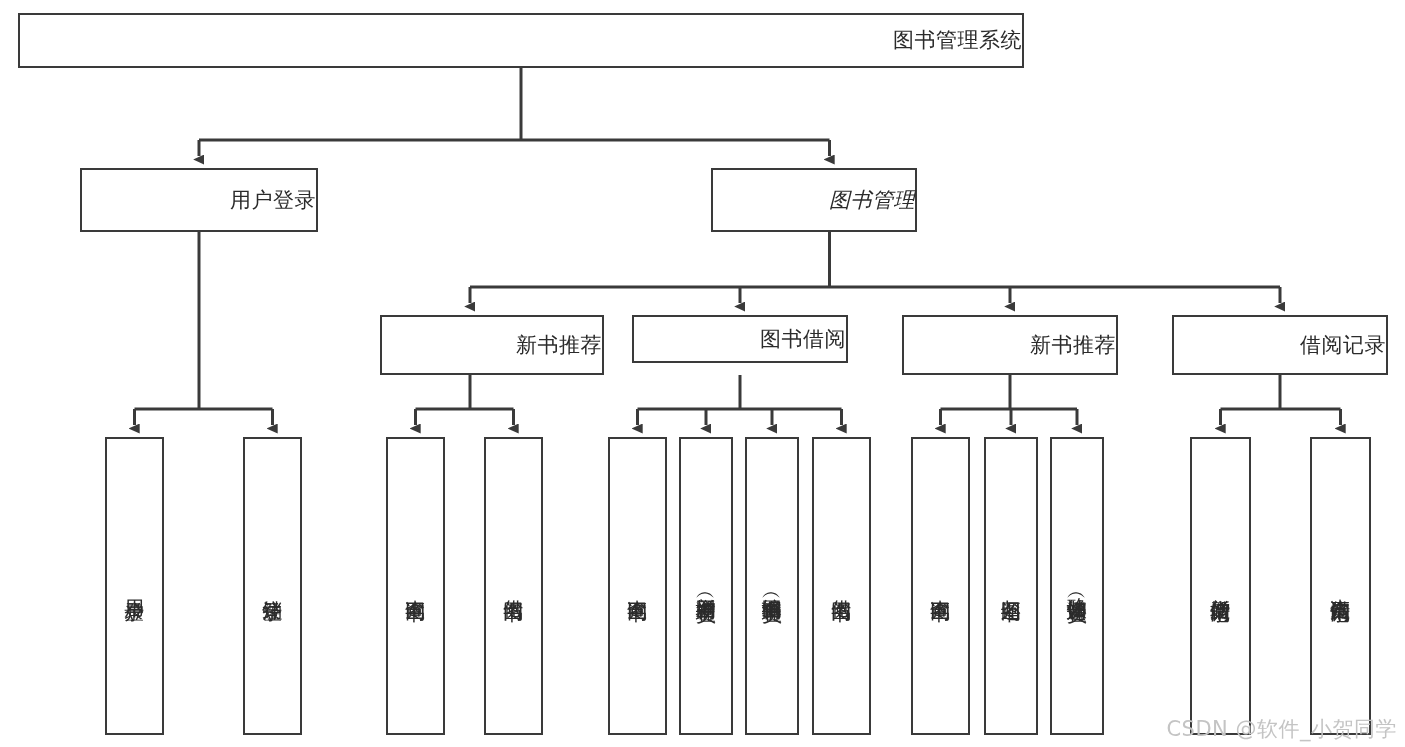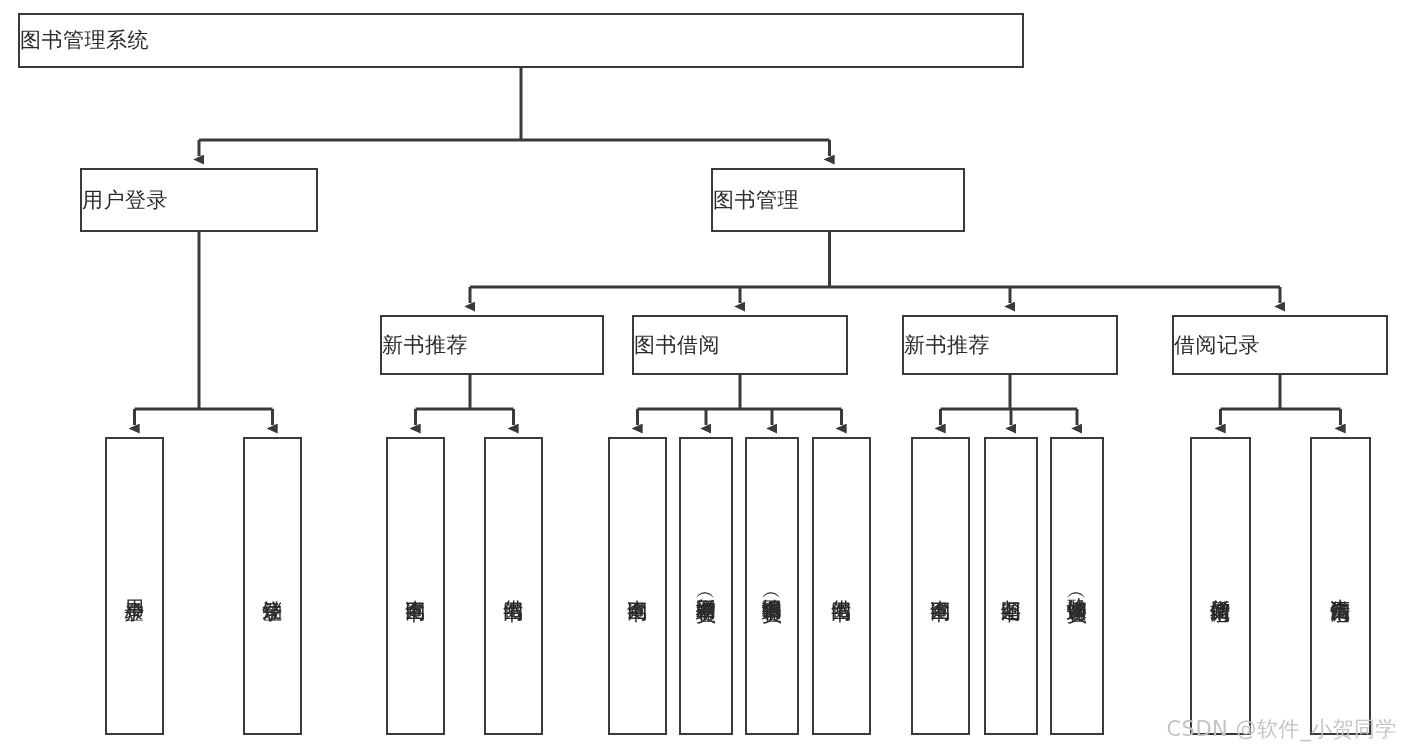--- a/index.html
+++ b/index.html
@@ -25,21 +25,21 @@
     height: 747px;
   }
   .node {
     position: absolute;
     box-sizing: border-box;
     border: 2.5px solid #3a3a3a;
     background: #ffffff;
     color: #2b2b2b;
     display: flex;
     align-items: center;
-    justify-content: flex-start;
+    justify-content: flex-end;
     z-index: 2;
   }
   .node-label {
     font-size: 21px;
     line-height: 1.15;
     letter-spacing: 0.5px;
     white-space: nowrap;
     color: #2b2b2b;
   }
   .node.vertical {
@@ -113,27 +113,27 @@
         <path d="M1340.5,409 L1340.5,425" marker-end="url(#arrow)"></path>
       </g>
   </svg>
   <div id="nodes">
       <div class="node" style="left: 18px; top: 13px; width: 1006px; height: 55px;">
         <span class="node-label">图书管理系统</span>
       </div>
       <div class="node" style="left: 80px; top: 168px; width: 238px; height: 64px;">
         <span class="node-label">用户登录</span>
       </div>
-      <div class="node" style="left: 711px; top: 168px; width: 254px; height: 64px;">
+      <div class="node" style="left: 711px; top: 168px; width: 206px; height: 64px; font-style: italic;">
         <span class="node-label">图书管理</span>
       </div>
       <div class="node" style="left: 362px; top: 315px; width: 224px; height: 60px; margin-left: 18px;">
         <span class="node-label">新书推荐</span>
       </div>
-      <div class="node" style="left: 632px; top: 315px; width: 216px; height: 60px;">
+      <div class="node" style="left: 632px; top: 315px; width: 216px; height: 48px;">
         <span class="node-label">图书借阅</span>
       </div>
       <div class="node" style="left: 902px; top: 315px; width: 216px; height: 60px;">
         <span class="node-label">新书推荐</span>
       </div>
       <div class="node" style="left: 1172px; top: 315px; width: 216px; height: 60px;">
         <span class="node-label">借阅记录</span>
       </div>
       <div class="node vertical" style="left: 105px; top: 437px; width: 59px; height: 298px;">
         <span class="node-label">用户登录</span>

